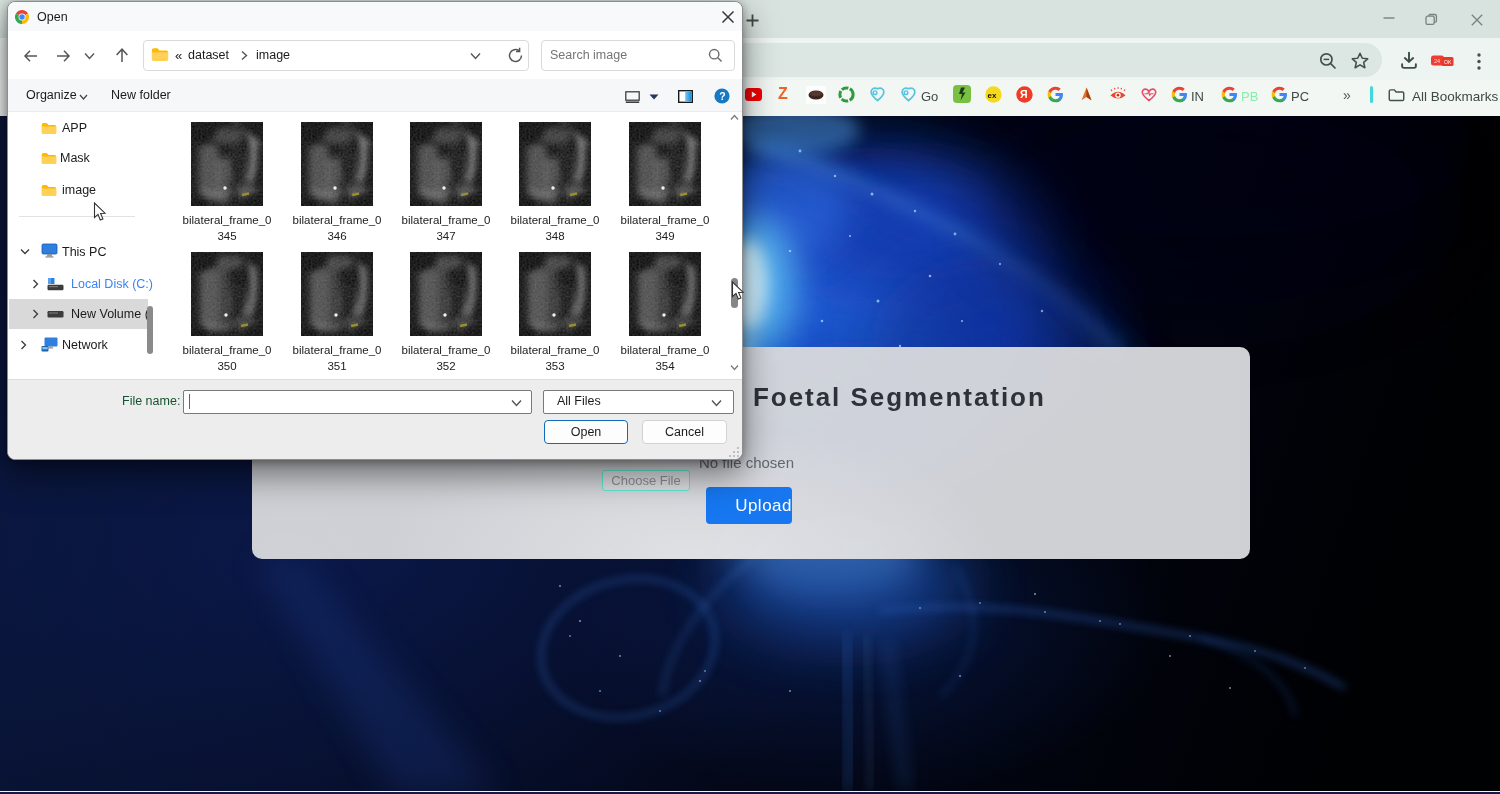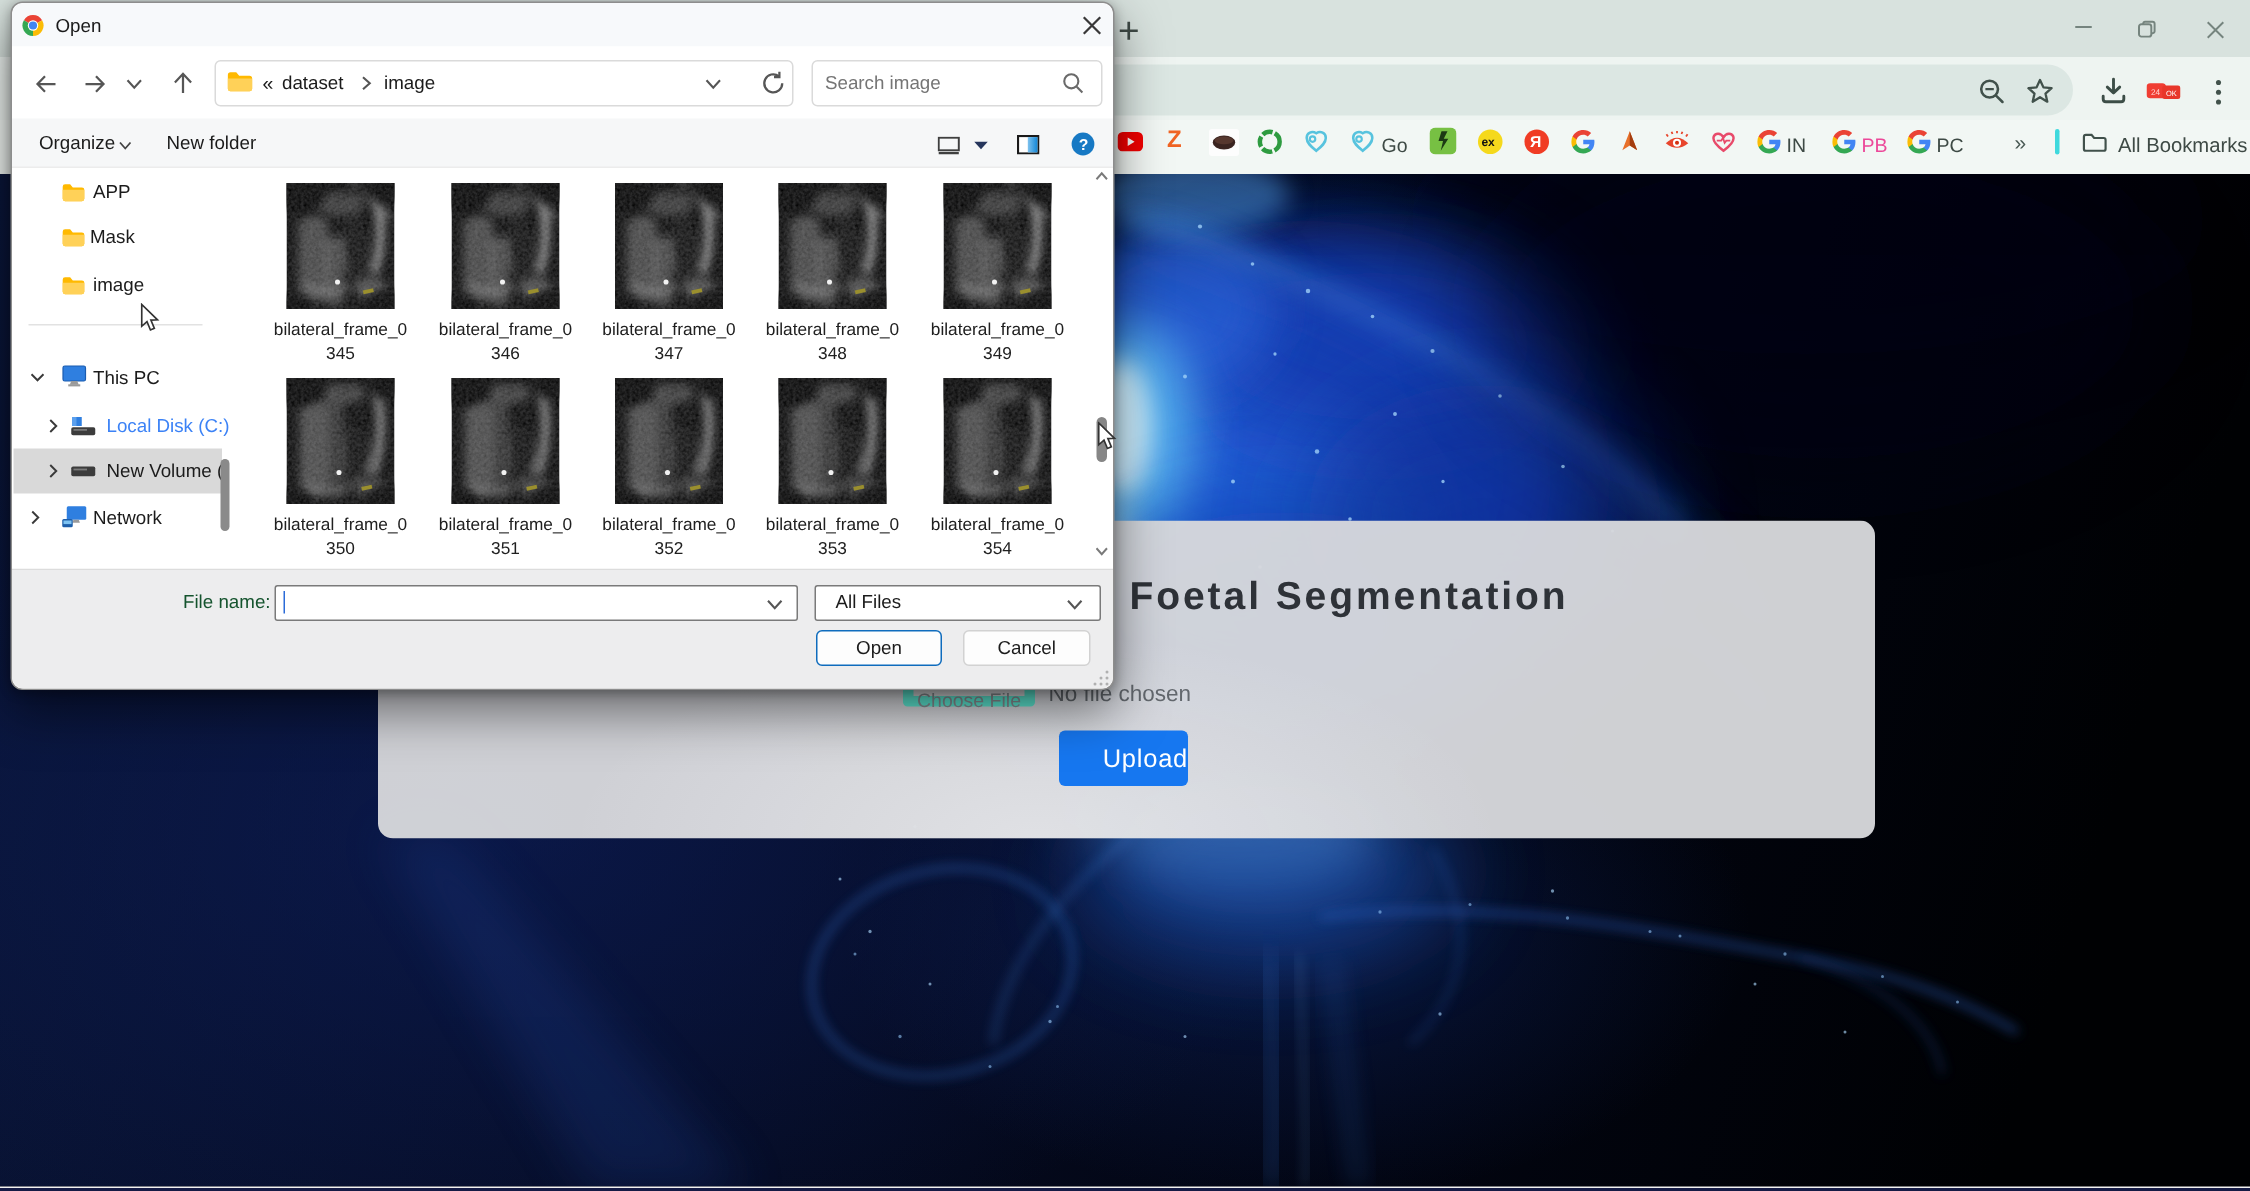--- a/index.html
+++ b/index.html
@@ -22,21 +22,21 @@
       radial-gradient(ellipse 420px 250px at 865px 505px, rgba(18,52,140,0.36), rgba(18,52,140,0) 72%),
       linear-gradient(108deg, #0a163a 0%, #060d26 35%, #020512 65%, #000103 90%);
   }
   #whiteline { left:0; top:791px; width:1500px; height:1px; background:#f2f2f2; }
   #navyline  { left:0; top:792px; width:1500px; height:2px; background:#151b45; }
 
   #card { left:252px; top:347px; width:998px; height:212px; border-radius:10px;
     background: radial-gradient(ellipse 430px 190px at 44% 100%, rgba(240,241,244,0.5), rgba(240,241,244,0) 72%), rgba(215,216,220,0.96);
   }
   #heading { left:753px; top:382px; width:500px; font-size:26px; font-weight:bold; color:#2e3238; letter-spacing:1.95px; }
-  #choosebox { left:602px; top:450px; width:88px; height:21px; border:7px solid #5eead4; border-radius:3px; background:rgba(230,230,230,0.5); color:#8a8f94; font-size:13px; text-align:center; line-height:19px; }
+  #choosebox { left:602px; top:470px; width:88px; height:21px; border:1px solid #5eead4; border-radius:3px; background:rgba(230,230,230,0.5); color:#8a8f94; font-size:13px; text-align:center; line-height:19px; }
   #nofile { left:699px; top:454px; color:#63686e; font-size:15px; }
   #upload { left:706px; top:487px; width:86px; height:37px; background:#1677f0; border-radius:4px; color:#fff; font-size:17px; font-weight:normal; text-align:right; line-height:37px; letter-spacing:0.5px; }
 
   
   #dialog { left:7px; top:1px; width:736px; height:459px; background:#fff; border-radius:8px;
     border:1px solid #8d8d8d; box-shadow: 0 14px 34px rgba(0,0,0,0.5), 0 2px 8px rgba(0,0,0,0.3); font-size:12.5px; color:#1b1b1b; }
   #dtitle { left:0; top:0; width:734px; height:29px; background:#f7f9fb; border-radius:8px 8px 0 0; }
   #dnav { left:0; top:29px; width:734px; height:48px; background:#fff; }
   #dcrumb { left:135px; top:38px; width:386px; height:31px; border:1px solid #dadada; border-radius:4px; background:#fff; }
   #dsearch { left:533px; top:38px; width:194px; height:31px; border:1px solid #dadada; border-radius:4px; background:#fff; color:#767676; }
@@ -212,21 +212,21 @@
     <path fill="#FBBC05" d="M11.5 28c-.4-1.4-.7-2.8-.7-4.3s.2-2.9.7-4.3v-5.8H4C2.5 16.6 1.7 20.2 1.7 24s.8 7.4 2.3 10.1l7.5-6.1z"></path>
     <path fill="#EA4335" d="M24 10.8c3.3 0 6.2 1.1 8.5 3.3l6.4-6.4C35.1 4.1 30 2 24 2 15.3 2 7.7 6.8 4 13.9l7.5 5.8c1.7-5.3 6.7-8.9 12.5-8.9z"></path>
   </svg>
   <div class="abs" style="left:1191px;top:89px;font-size:13px;color:#3e4a45;">IN</div>
   <svg class="abs" style="left:1221px;top:86px;" width="17" height="17" viewBox="0 0 48 48">
     <path fill="#4285F4" d="M45.1 24.5c0-1.6-.1-3.1-.4-4.5H24v8.5h11.8c-.5 2.8-2.1 5.1-4.4 6.7v5.6h7.2c4.2-3.9 6.5-9.6 6.5-16.3z"></path>
     <path fill="#34A853" d="M24 46c6 0 11.1-2 14.8-5.4l-7.2-5.6c-2 1.4-4.6 2.2-7.6 2.2-5.8 0-10.8-3.9-12.5-9.2H4v5.8C7.7 41.2 15.3 46 24 46z"></path>
     <path fill="#FBBC05" d="M11.5 28c-.4-1.4-.7-2.8-.7-4.3s.2-2.9.7-4.3v-5.8H4C2.5 16.6 1.7 20.2 1.7 24s.8 7.4 2.3 10.1l7.5-6.1z"></path>
     <path fill="#EA4335" d="M24 10.8c3.3 0 6.2 1.1 8.5 3.3l6.4-6.4C35.1 4.1 30 2 24 2 15.3 2 7.7 6.8 4 13.9l7.5 5.8c1.7-5.3 6.7-8.9 12.5-8.9z"></path>
   </svg>
-  <div class="abs" style="left:1241px;top:89px;font-size:13px;color:#ec4899;">PB</div>
+  <div class="abs" style="left:1241px;top:89px;font-size:13px;color:#86efac;">PB</div>
   <svg class="abs" style="left:1271px;top:86px;" width="17" height="17" viewBox="0 0 48 48">
     <path fill="#4285F4" d="M45.1 24.5c0-1.6-.1-3.1-.4-4.5H24v8.5h11.8c-.5 2.8-2.1 5.1-4.4 6.7v5.6h7.2c4.2-3.9 6.5-9.6 6.5-16.3z"></path>
     <path fill="#34A853" d="M24 46c6 0 11.1-2 14.8-5.4l-7.2-5.6c-2 1.4-4.6 2.2-7.6 2.2-5.8 0-10.8-3.9-12.5-9.2H4v5.8C7.7 41.2 15.3 46 24 46z"></path>
     <path fill="#FBBC05" d="M11.5 28c-.4-1.4-.7-2.8-.7-4.3s.2-2.9.7-4.3v-5.8H4C2.5 16.6 1.7 20.2 1.7 24s.8 7.4 2.3 10.1l7.5-6.1z"></path>
     <path fill="#EA4335" d="M24 10.8c3.3 0 6.2 1.1 8.5 3.3l6.4-6.4C35.1 4.1 30 2 24 2 15.3 2 7.7 6.8 4 13.9l7.5 5.8c1.7-5.3 6.7-8.9 12.5-8.9z"></path>
   </svg>
   <div class="abs" style="left:1291px;top:89px;font-size:13px;color:#3e4a45;">PC</div>
   <div class="abs" style="left:1343px;top:87px;font-size:14px;color:#4a5a54;">»</div>
   <div class="abs" style="left:1370px;top:86px;width:3px;height:17px;background:#3fd9dd;border-radius:1.5px;"></div>
   <svg class="abs" style="left:1388px;top:88px;" width="17" height="14" viewBox="0 0 20 16">

